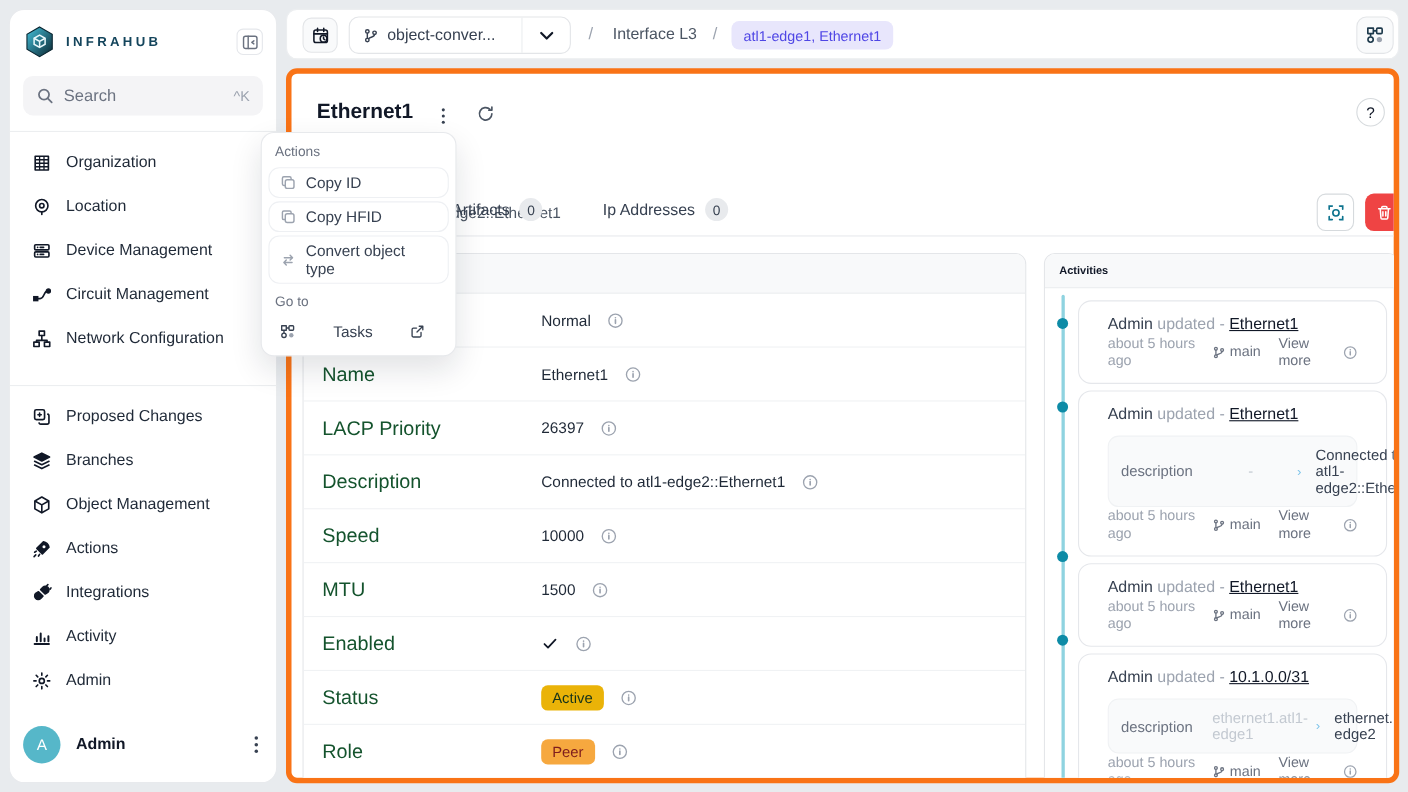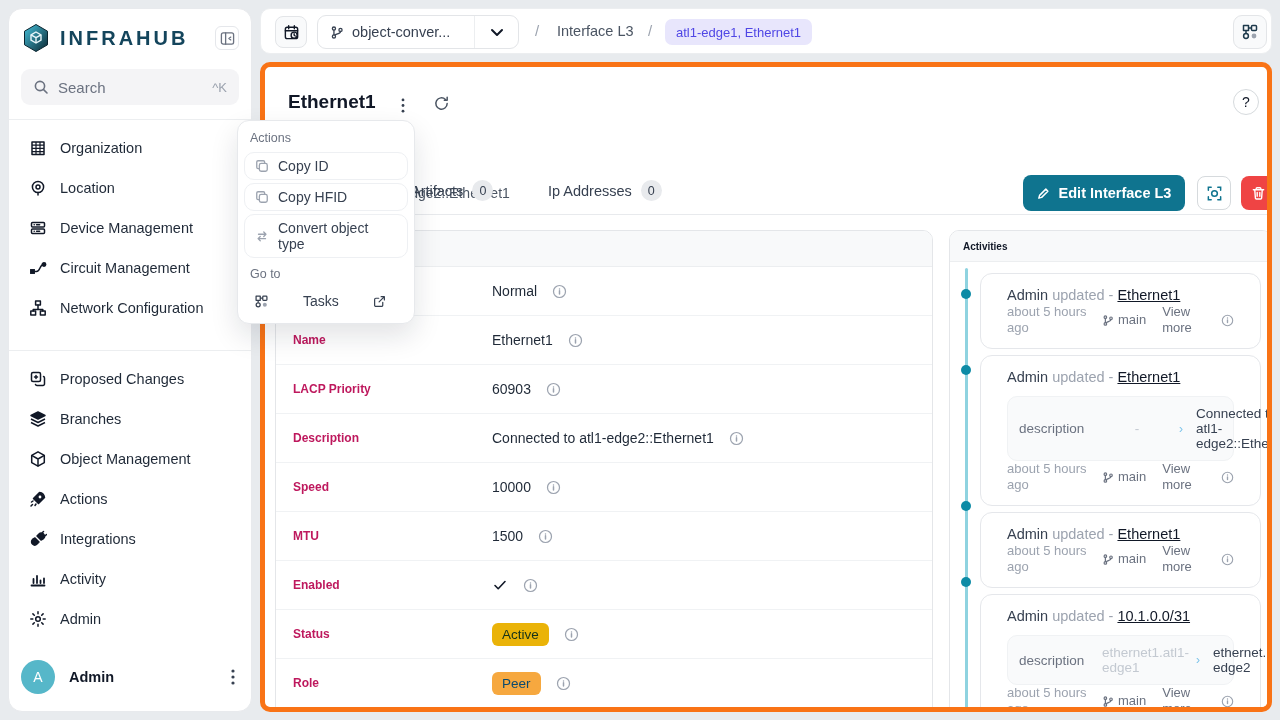--- a/index.html
+++ b/index.html
@@ -3,21 +3,21 @@
 <meta charset="utf-8">
 <style>
   * { margin:0; padding:0; box-sizing:border-box; }
   html,body { width:1280px; height:720px; overflow:hidden; }
   body { background:#e8ebee; font-family:"Liberation Sans", sans-serif; color:#1f2937; position:relative; font-size:14px; }
   svg { display:block; }
 
   
   .sidebar { position:absolute; left:8px; top:8px; width:244px; height:704px; background:#fff; border:1px solid #e8eaed; border-radius:14px; }
   .sb-head { display:flex; align-items:center; padding:14px 12px 0 12px; gap:9px; }
-  .brand-text { font-weight:bold; font-size:20px; letter-spacing:3px; color:#14455c; flex:1; }
+  .brand-text { font-weight:bold; font-size:12px; letter-spacing:3px; color:#14455c; flex:1; }
   .collapse-btn { width:24px; height:24px; border:1px solid #e5e7eb; border-radius:6px; display:flex; align-items:center; justify-content:center; color:#6b7280; background:#fff; }
   .search-box { margin:16px 12px 0 12px; height:36px; background:#f4f4f6; border-radius:9px; display:flex; align-items:center; padding:0 12px; gap:9px; color:#6b7280; font-size:15px; }
   .search-box .sc { margin-left:auto; color:#9ca3af; font-size:13px; }
   .sb-divider { height:1px; background:#eceef0; margin:14px 0 0 0; }
   .nav { padding:8px 0; }
   .nav-item { height:40px; display:flex; align-items:center; gap:13px; padding:0 12px 0 20px; color:#1f2937; font-size:14.5px; font-weight:500; cursor:pointer; }
   .nav-item .ic { color:#111827; width:18px; height:18px; flex:0 0 18px; }
   .user-row { position:absolute; left:12px; right:12px; bottom:12px; height:44px; display:flex; align-items:center; gap:14px; }
   .avatar { width:34px; height:34px; border-radius:50%; background:#56b7c9; color:#fff; display:flex; align-items:center; justify-content:center; font-size:14px; }
   .user-name { font-weight:bold; font-size:14.5px; color:#111827; flex:1; }
@@ -47,26 +47,26 @@
   .tab .count { min-width:21px; height:21px; padding:0 6px; background:#e8eaed; border-radius:999px; display:flex; align-items:center; justify-content:center; font-size:12.5px; color:#374151; }
   .tab1 { left:146px; } .tab2 { left:283px; }
   .edit-btn { position:absolute; left:758px; top:4px; width:162px; height:36px; background:#0f748f; color:#fff; border:none; border-radius:8px; display:flex; align-items:center; justify-content:center; gap:9px; font-size:14.5px; font-weight:bold; cursor:pointer; font-family:inherit; }
   .group-btn { position:absolute; left:932px; top:5px; width:34px; height:34px; border:1px solid #d6dadd; background:#fff; border-radius:8px; display:flex; align-items:center; justify-content:center; color:#0f748f; cursor:pointer; }
   .del-btn { position:absolute; left:976px; top:5px; width:34px; height:34px; border:none; background:#ef4444; border-radius:8px; display:flex; align-items:center; justify-content:center; color:#fff; cursor:pointer; }
 
   
   .details-card { position:absolute; left:10px; top:163px; width:658px; height:600px; border:1px solid #e4e6e9; border-radius:10px; overflow:hidden; background:#fff; }
   .details-head { height:36px; background:#f8f9fa; border-bottom:1px solid #eceef0; }
   .drow { height:49px; display:flex; align-items:center; border-bottom:1px solid #f0f2f4; }
-  .drow .dlabel { width:216px; padding-left:17px; color:#be185d; font-size:12px;font-weight:bold; }
+  .drow .dlabel { width:216px; padding-left:17px; color:#14532d; font-size:18px; }
   .drow .dval { display:flex; align-items:center; gap:15px; color:#1f2937; font-size:14px; }
   .info-ic { color:#9ca3af; }
   .badge { padding:4px 10px; border-radius:6px; font-size:13.5px; }
   .badge-green { background:#eab308; color:#16331a;text-align:center; }
-  .badge-orange { background:#f6a83f; color:#0c4a6e; }
+  .badge-orange { background:#f6a83f; color:#7f1d1d; }
 
   
   .activities { position:absolute; left:684px; top:163px; width:323px; height:600px; border:1px solid #e4e6e9; border-radius:10px; overflow:hidden; background:#fff; }
   .act-head { height:31px; background:#f8f9fa; border-bottom:1px solid #eceef0; display:flex; align-items:center; padding-left:13px; font-weight:bold; font-size:10px; color:#111827; }
   .act-body { position:relative; padding:11px 10px 0 30px; display:flex; flex-direction:column; gap:6px; height:100%; }
   .tl-line { position:absolute; left:15px; top:6px; bottom:0; width:3px; background:#8fd3e0; border-radius:2px; }
   .tl-dot { position:absolute; left:11px; width:10px; height:10px; border-radius:50%; background:#0d8ba6; }
   .act-card { border:1px solid #e5e7eb; border-radius:12px; background:#fff; padding:12px 26px; }
   .act-title { font-size:14.5px; color:#9ca3af; line-height:18px; }
   .act-title .actor { color:#374151; font-weight:500; }
@@ -324,28 +324,20 @@
 
   <div class="toolbar">
     <div class="tab tab1">
       <span>Artifacts</span>
       <span class="count">0</span>
     </div>
     <div class="tab tab2">
       <span>Ip Addresses</span>
       <span class="count">0</span>
     </div>
-    <button class="edit-btn">
-      <span>
-        <svg width="13" height="13" viewBox="0 0 14 14" fill="none" stroke="#fff" stroke-width="1.6" stroke-linejoin="round">
-            <path d="M2 12l.8-3L9.5 2.3l2.2 2.2L5 11.2 2 12z"></path>
-          </svg>
-      </span>
-      <span>Edit Interface L3</span>
-    </button>
     <button class="group-btn">
       <svg width="17" height="17" viewBox="0 0 18 18" fill="none" stroke="currentColor" stroke-width="1.6" stroke-linecap="round">
         <path d="M2.5 5.5v-3h3M12.5 2.5h3v3M15.5 12.5v3h-3M5.5 15.5h-3v-3"></path>
           <circle cx="9" cy="9" r="3"></circle>
       </svg>
     </button>
     <button class="del-btn">
       <span>
         <svg width="15" height="15" viewBox="0 0 16 16" fill="none" stroke="#fff" stroke-width="1.5" stroke-linecap="round" stroke-linejoin="round">
           <path d="M2.5 4h11M5.5 4V2.8a1 1 0 011-1h3a1 1 0 011 1V4M4 4l.7 9a1 1 0 001 .9h4.6a1 1 0 001-.9L12 4M6.6 7v4M9.4 7v4"></path>
@@ -377,21 +369,21 @@
             <svg width="15" height="15" viewBox="0 0 16 16" fill="none" stroke="currentColor" stroke-width="1.3">
               <circle cx="8" cy="8" r="6.4"></circle>
               <path d="M8 7.2v3.4M8 5.2h.01" stroke-width="1.6" stroke-linecap="round"></path>
             </svg>
           </span>
       </span>
     </div>
     <div class="drow">
       <span class="dlabel">LACP Priority</span>
       <span class="dval">
-          <span>60903</span>
+          <span>26397</span>
         <span class="info-ic">
             <svg width="15" height="15" viewBox="0 0 16 16" fill="none" stroke="currentColor" stroke-width="1.3">
               <circle cx="8" cy="8" r="6.4"></circle>
               <path d="M8 7.2v3.4M8 5.2h.01" stroke-width="1.6" stroke-linecap="round"></path>
             </svg>
           </span>
       </span>
     </div>
     <div class="drow">
       <span class="dlabel">Description</span>

